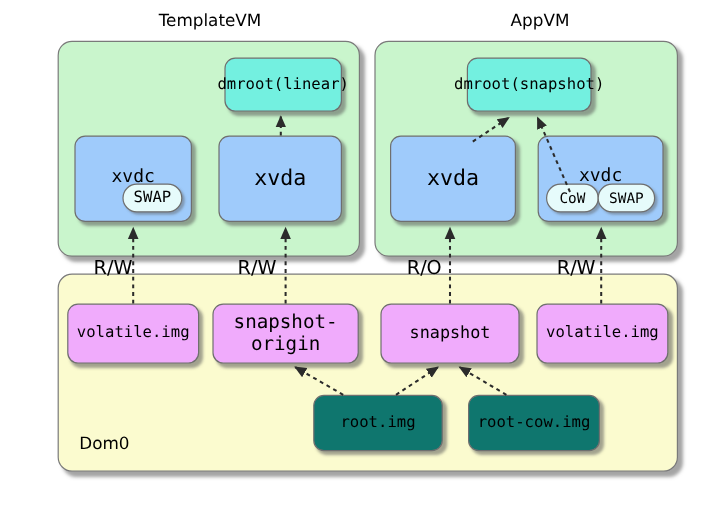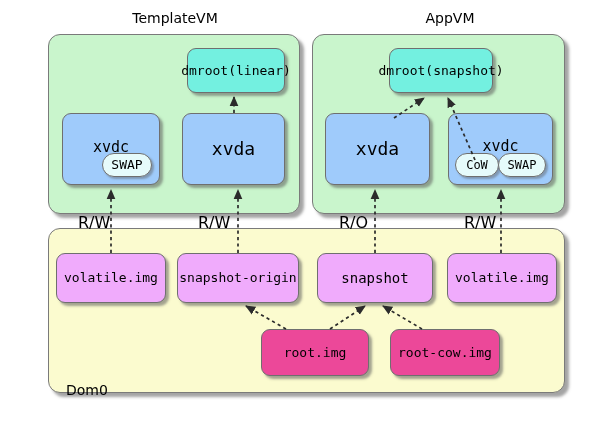--- a/index.html
+++ b/index.html
@@ -16,21 +16,21 @@
   .c-yellow{background:#fbfbcf;}
 
   .node{position:absolute;border:1.3px solid #6f6f6f;border-radius:9px;
         box-sizing:border-box;box-shadow:3px 3px 2.5px rgba(90,90,90,0.55);
         display:flex;flex-direction:row;align-items:center;justify-content:center;
         color:#000;line-height:1.18;text-align:center;}
   .n-blue{background:#9fcbfb;}
   .n-cyan{background:#73f0e0;}
   .n-peach{background:#f0abfc;}
   .n-gold{background:#fcd košt;}
-  .n-gold{background:#ec4899;}
+  .n-gold{background:#0f766e;}
   .n-pale{background:#e6fbfb;border-radius:12px;box-shadow:2px 2px 2px rgba(90,90,90,0.45);}
 
   .lbl{position:absolute;font-size:16px;color:#000;white-space:nowrap;
        font-family:"DejaVu Sans","Liberation Sans",sans-serif;}
   .dom0-label{position:absolute;font-size:14px;color:#000;
        font-family:"DejaVu Sans","Liberation Sans",sans-serif;}
 
   svg.edges{position:absolute;left:0;top:0;width:600px;height:425px;
             pointer-events:none;overflow:visible;}
 </style>
@@ -77,41 +77,41 @@
 
   <div class="lbl" style="left:78px;top:213px;">R/W</div>
   <div class="lbl" style="left:198px;top:213px;">R/W</div>
   <div class="lbl" style="left:339px;top:213px;">R/O</div>
   <div class="lbl" style="left:464px;top:213px;">R/W</div>
 
   <div class="node n-peach" style="left:56px;top:253px;width:110px;height:50px;font-size:13px;">
     <span>volatile.img</span>
   </div>
 
-  <div class="node n-peach" style="left:177px;top:253px;width:122px;height:50px;font-size:13px;">
+  <div class="node n-peach" style="left:177px;top:253px;width:122px;height:50px;font-size:16px;justify-content:flex-end;">
     <span>snapshot-origin</span>
   </div>
 
   <div class="node n-peach" style="left:317px;top:253px;width:116px;height:50px;font-size:14px;">
     <span>snapshot</span>
   </div>
 
   <div class="node n-peach" style="left:447px;top:253px;width:110px;height:50px;font-size:13px;">
     <span>volatile.img</span>
   </div>
 
   <div class="node n-gold" style="left:261px;top:329px;width:108px;height:47px;font-size:13px;">
     <span>root.img</span>
   </div>
 
   <div class="node n-gold" style="left:390px;top:329px;width:110px;height:47px;font-size:13px;">
     <span>root-cow.img</span>
   </div>
 
-  <div class="dom0-label" style="left:66px;top:382px;">Dom0</div>
+  <div class="dom0-label" style="left:66px;top:362px;">Dom0</div>
 
   <svg class="edges">
     <defs>
       <marker id="ah" markerWidth="7" markerHeight="7" refX="5.4" refY="3" orient="auto" markerUnits="strokeWidth">
         <path d="M0,0.4 L6,3 L0,5.6 z" fill="#2b2b2b"></path>
       </marker>
     </defs>
     <g stroke="#2b2b2b" stroke-width="1.7" fill="none" stroke-dasharray="3.2,3.2" marker-end="url(#ah)">
 
       <path d="M234,113 L234,97"></path>

